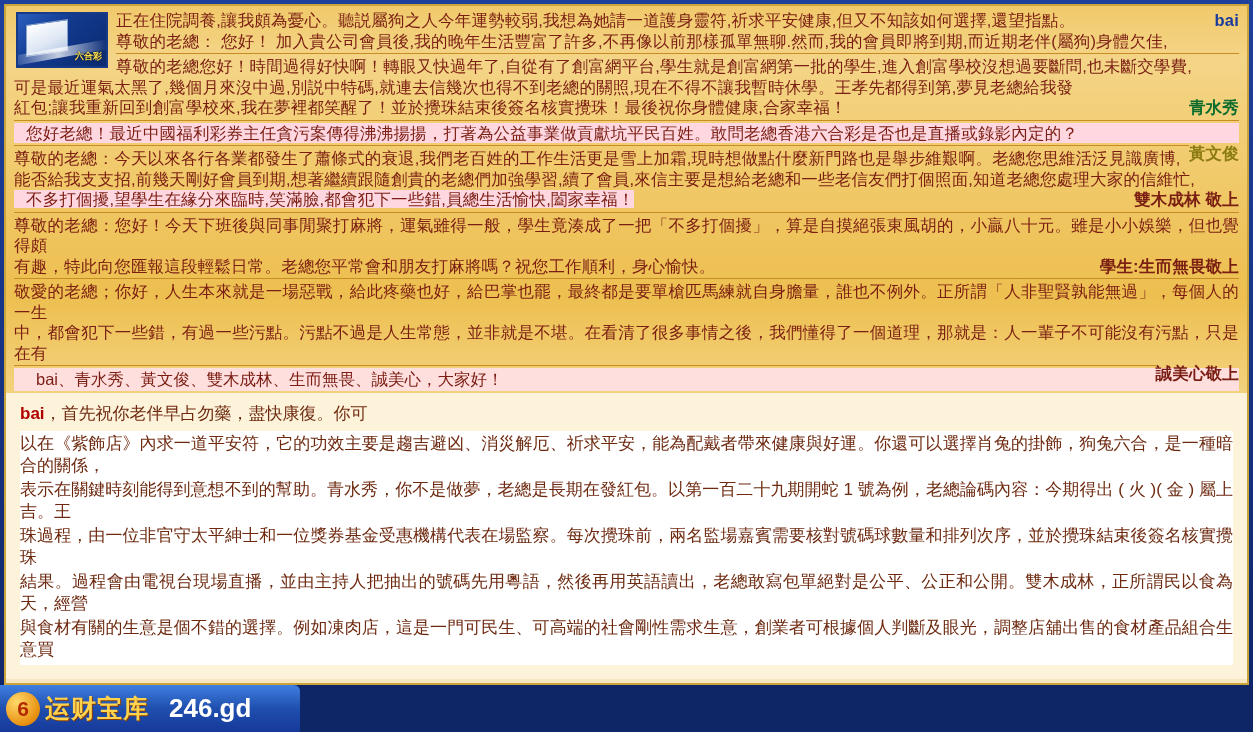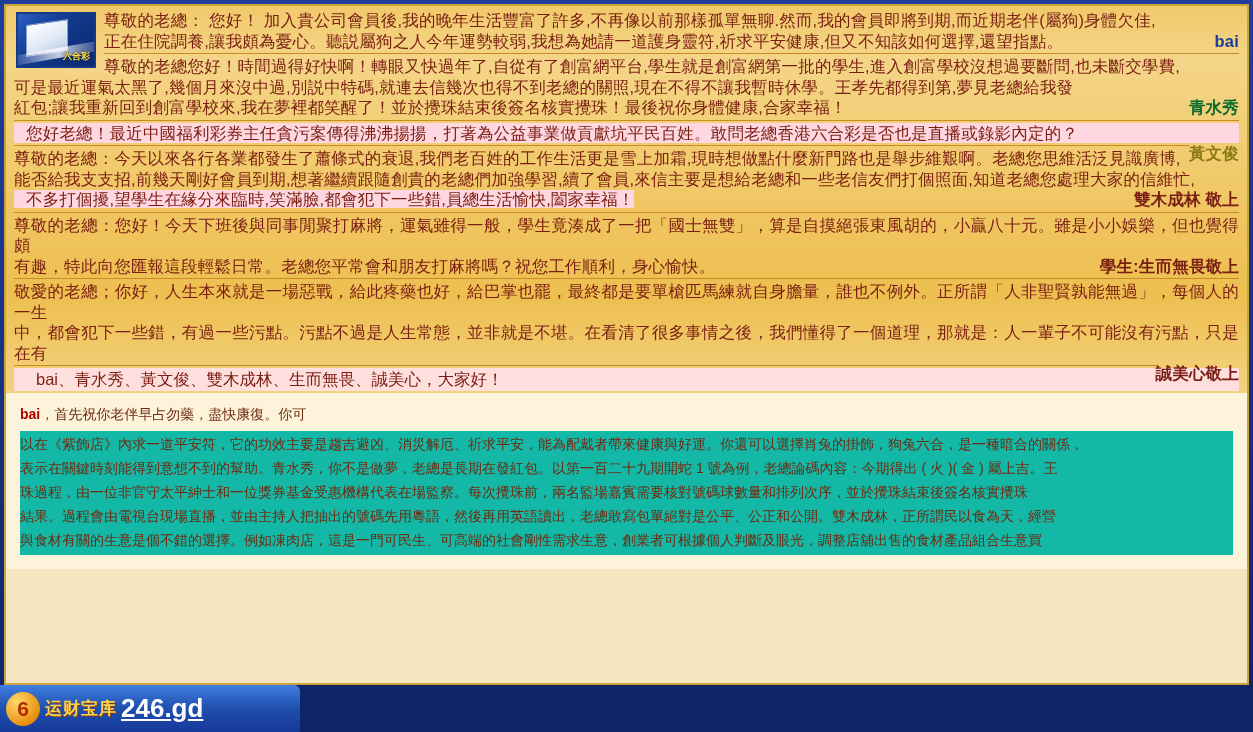--- a/index.html
+++ b/index.html
@@ -40,21 +40,21 @@
   }
   .letters .row {
     font-size: 16.5px;
     line-height: 20.5px;
     color: #7a1d12;
     text-align: justify;
     letter-spacing: 0.2px;
   }
   .thumb {
     float: left;
-    width: 80px;
+    width: 92px;
     height: 56px;
     margin: 2px 8px 2px 2px;
     border: 2px solid #163a86;
     background: linear-gradient(135deg,#2a5fbf 0%, #123a90 40%, #0c2a6e 100%);
     position: relative;
     overflow: hidden;
     box-sizing: border-box;
   }
   .thumb .tcard {
     position: absolute;
@@ -104,31 +104,31 @@
     line-height: 21px;
     padding: 1px 22px;
   }
   .body-area {
     background: #fdf3da;
     padding: 10px 14px 14px 14px;
     box-sizing: border-box;
   }
   .body-area p {
     margin: 0 0 2px 0;
-    font-size: 14px;
+    font-size: 17px;
     line-height: 22px;
     color: #6e2a10;
     text-align: justify;
   }
   .reply-head {
     text-align: right;
     margin-bottom: 6px !important;
   }
   .answer {
-    background: #14b8a6;
+    background: #ffffff;
     padding: 2px 0;
   }
   .footer-bar {
     position: absolute;
     left: 0; bottom: 0;
     width: 1253px;
     height: 47px;
     background: #0e2566;
   }
   .logo {
@@ -149,55 +149,54 @@
     background: radial-gradient(circle at 32% 30%, #ffd86b, #e8900f 70%, #b96b00 100%);
     color: #b32a00;
     font-weight: bold;
     font-size: 21px;
     display: flex; align-items: center; justify-content: center;
     margin-right: 5px;
     flex: 0 0 auto;
   }
   .logo .cn {
     color: #ffd34d;
-    font-size: 17px;
+    font-size: 25px;
     font-weight: bold;
     letter-spacing: 1px;
     text-shadow: 1px 1px 0 #8a3d00;
     white-space: nowrap;
   }
   .logo .dom {
     color: #ffffff;
     font-size: 26px;
     font-weight: bold;
-    margin-left: 4px;
+    margin-left: 20px;
     white-space: nowrap;
-    text-decoration: underline;
   }
 </style>
 </head>
 <body>
 
 <div class="page">
 
   <div class="frame">
 
     <div class="letters">
 
       <div>
         <div class="thumb">
           <div class="tcard"></div>
           <div class="tstreak"></div>
           <div class="tlabel">六合彩</div>
         </div>
-        <div class="row">尊敬的老總： 您好！ 加入貴公司會員後,我的晚年生活豐富了許多,不再像以前那樣孤單無聊.然而,我的會員即將到期,而近期老伴(屬狗)身體欠佳,</div>
         <div class="row">
           <span>正在住院調養,讓我頗為憂心。聽説屬狗之人今年運勢較弱,我想為她請一道護身靈符,祈求平安健康,但又不知該如何選擇,還望指點。</span>
           <span class="sig sig-blue" style="float:right">bai</span>
         </div>
+        <div class="row">尊敬的老總： 您好！ 加入貴公司會員後,我的晚年生活豐富了許多,不再像以前那樣孤單無聊.然而,我的會員即將到期,而近期老伴(屬狗)身體欠佳,</div>
         <hr class="divider-line">
       </div>
 
       <div>
         <div class="row">尊敬的老總您好！時間過得好快啊！轉眼又快過年了,自從有了創富網平台,學生就是創富網第一批的學生,進入創富學校沒想過要斷問,也未斷交學費,</div>
         <div class="row">可是最近運氣太黑了,幾個月來沒中過,別説中特碼,就連去信幾次也得不到老總的關照,現在不得不讓我暫時休學。王孝先都得到第,夢見老總給我發</div>
         <div class="row">
           <span>紅包;讓我重新回到創富學校來,我在夢裡都笑醒了！並於攪珠結束後簽名核實攪珠！最後祝你身體健康,合家幸福！</span>
           <span class="sig sig-green" style="float:right">青水秀</span>
         </div>
@@ -216,21 +215,21 @@
         <div class="row">尊敬的老總：今天以來各行各業都發生了蕭條式的衰退,我們老百姓的工作生活更是雪上加霜,現時想做點什麼新門路也是舉步維艱啊。老總您思維活泛見識廣博,</div>
         <div class="row">能否給我支支招,前幾天剛好會員到期,想著繼續跟隨創貴的老總們加強學習,續了會員,來信主要是想給老總和一些老信友們打個照面,知道老總您處理大家的信維忙,</div>
         <div class="row">
           <span class="hl-pink">不多打個擾,望學生在緣分來臨時,笑滿臉,都會犯下一些錯,員總生活愉快,闔家幸福！</span>
           <span class="sig" style="float:right">雙木成林 敬上</span>
         </div>
         <hr class="divider-line">
       </div>
 
       <div>
-        <div class="row">尊敬的老總：您好！今天下班後與同事閒聚打麻將，運氣雖得一般，學生竟湊成了一把「國士無雙」，算是自摸絕張東風胡的，小贏八十元。雖是小小娛樂，但也覺得頗</div>
+        <div class="row">尊敬的老總：您好！今天下班後與同事閒聚打麻將，運氣雖得一般，學生竟湊成了一把「不多打個擾」，算是自摸絕張東風胡的，小贏八十元。雖是小小娛樂，但也覺得頗</div>
         <div class="row">
           <span>有趣，特此向您匯報這段輕鬆日常。老總您平常會和朋友打麻將嗎？祝您工作順利，身心愉快。</span>
           <span class="sig" style="float:right">學生:生而無畏敬上</span>
         </div>
         <hr class="divider-line">
       </div>
 
       <div>
         <div class="row">敬愛的老總；你好，人生本來就是一場惡戰，給此疼藥也好，給巴掌也罷，最終都是要單槍匹馬練就自身膽量，誰也不例外。正所謂「人非聖賢孰能無過」，每個人的一生</div>
         <div class="row">中，都會犯下一些錯，有過一些污點。污點不過是人生常態，並非就是不堪。在看清了很多事情之後，我們懂得了一個道理，那就是：人一輩子不可能沒有污點，只是在有</div>

